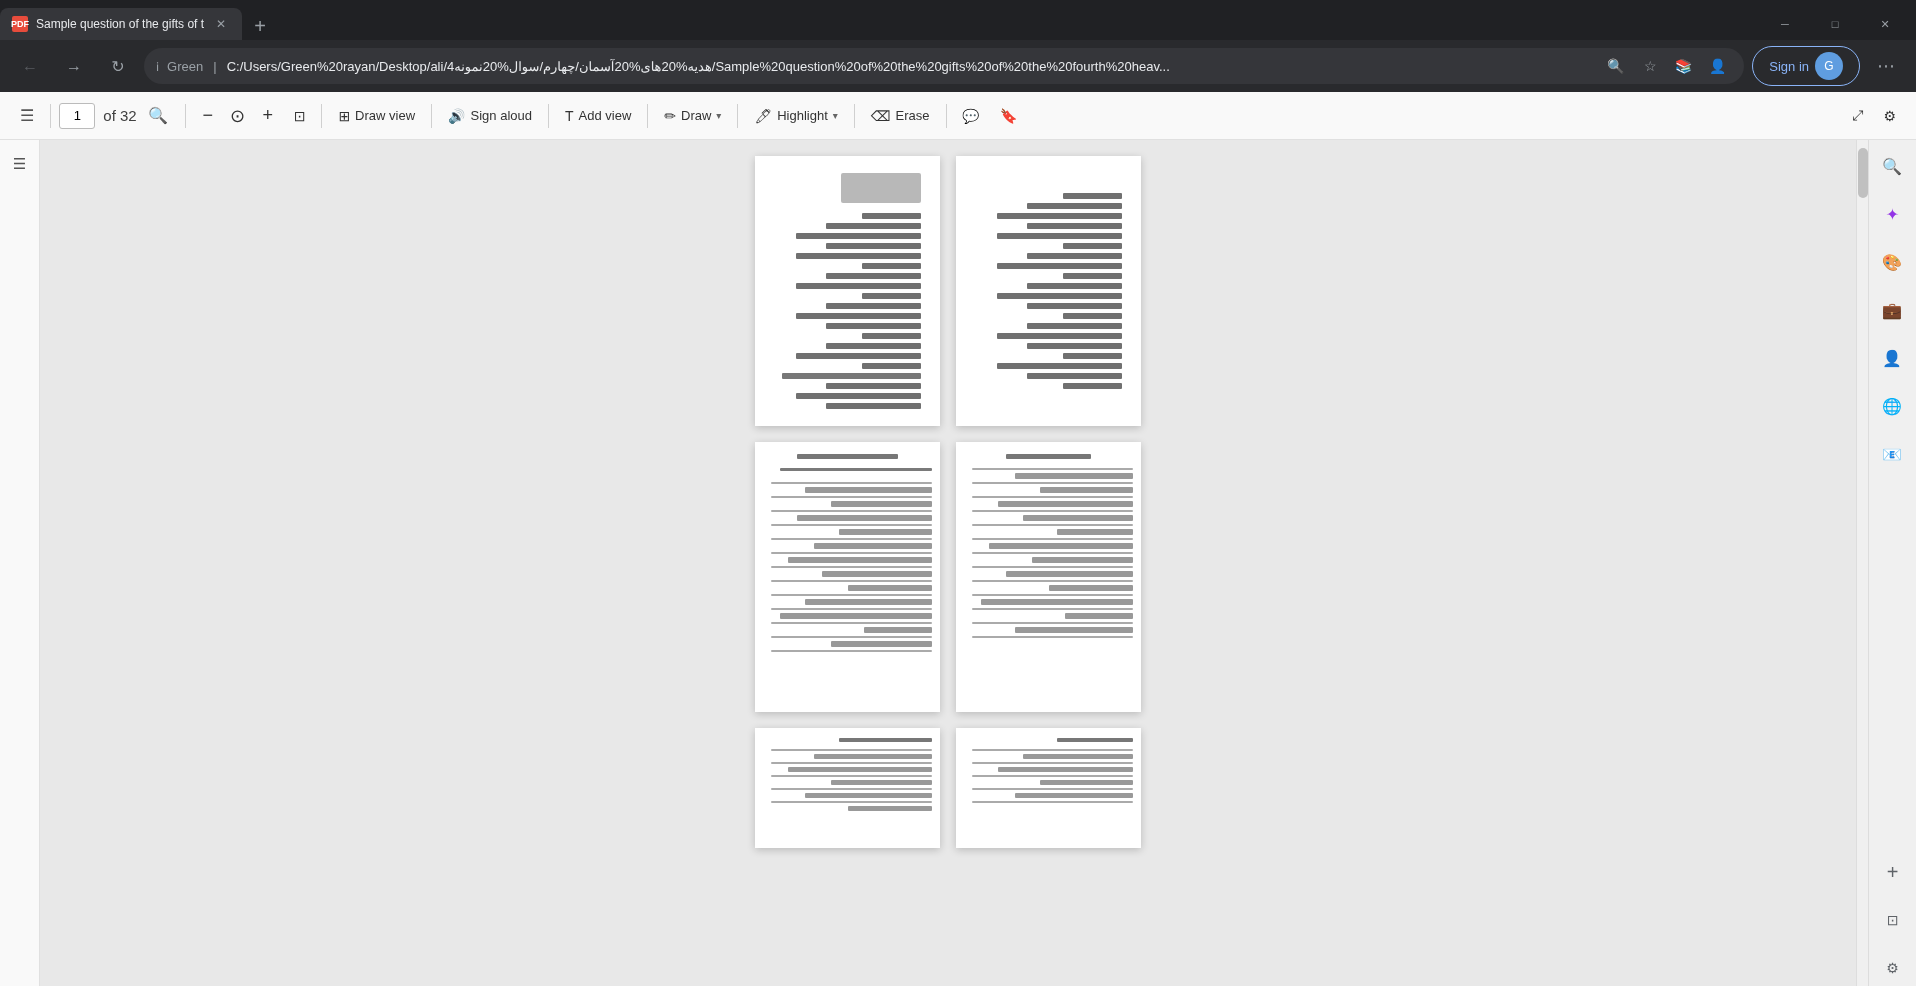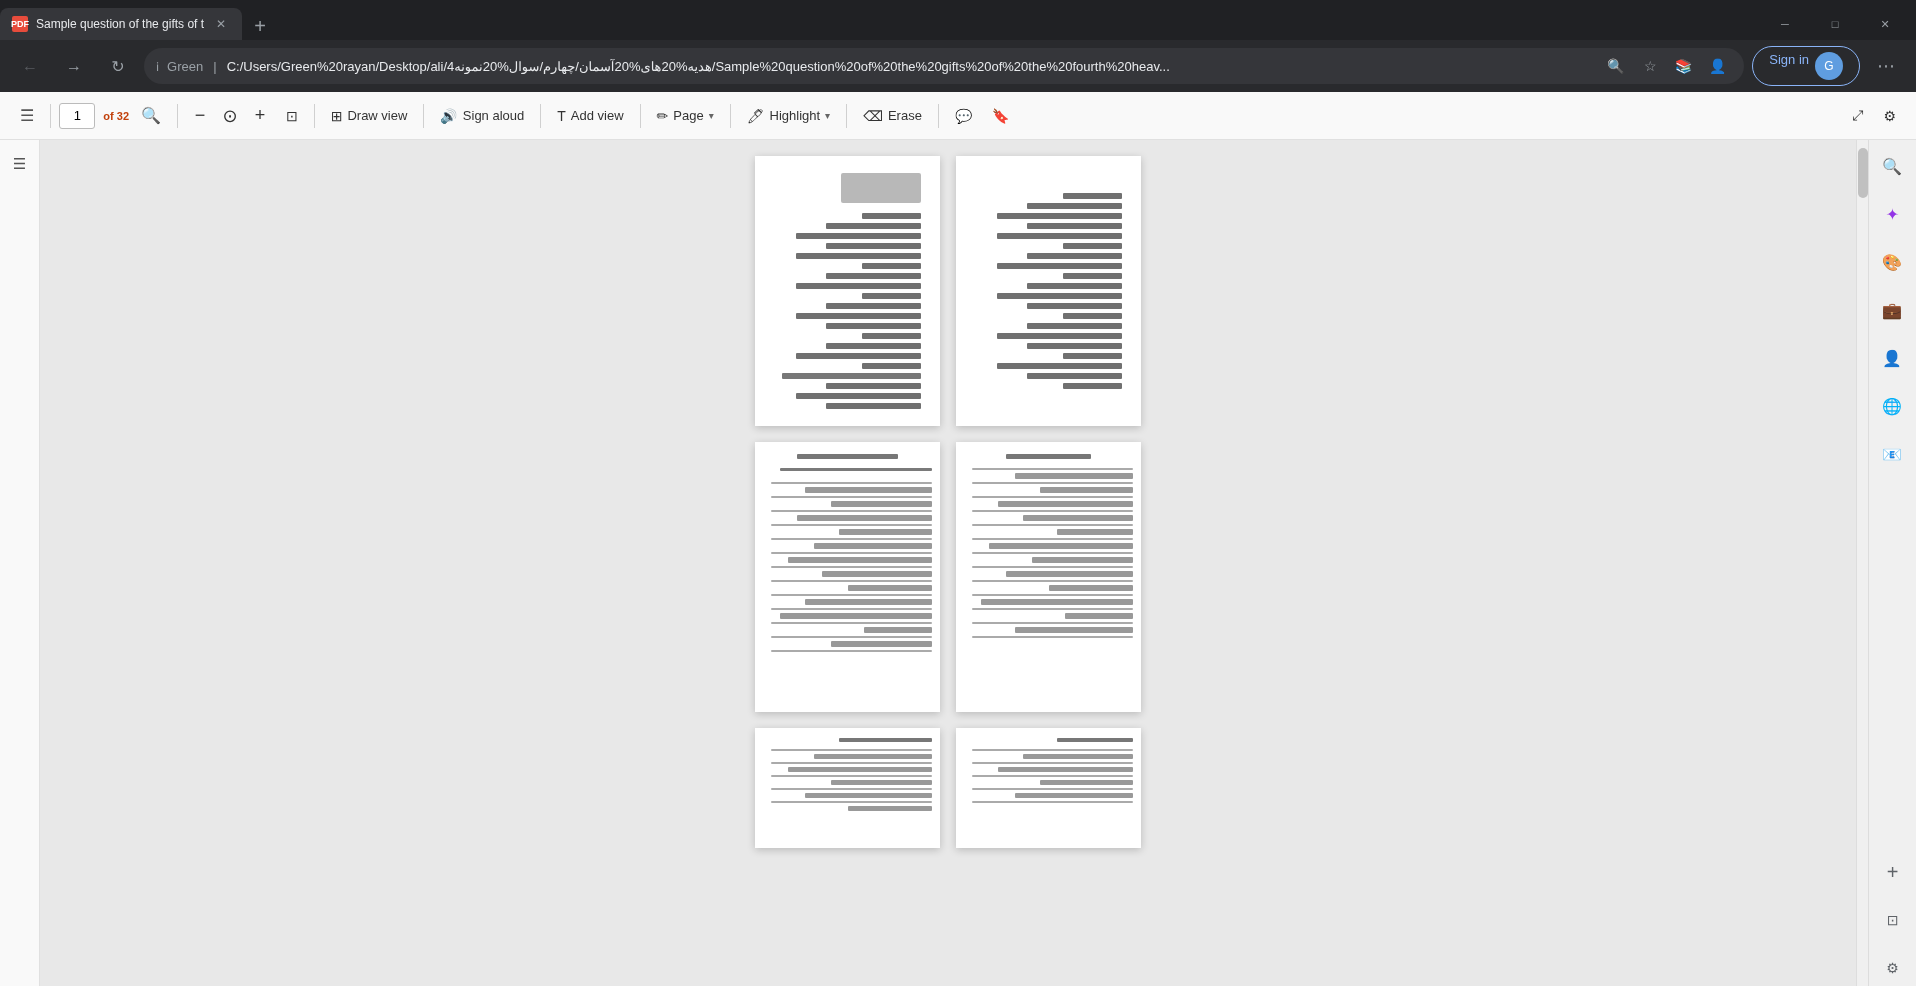--- a/index.html
+++ b/index.html
@@ -17,31 +17,31 @@
     .win-btn { width: 46px; height: 32px; display: flex; align-items: center; justify-content: center; color: #9aa0a6; font-size: 11px; cursor: pointer; }
 
     .address-bar-row { background: #292a2d; height: 52px; display: flex; align-items: center; padding: 0 12px; gap: 8px; }
     .nav-btn { width: 36px; height: 36px; border-radius: 50%; display: flex; align-items: center; justify-content: center; color: #9aa0a6; font-size: 16px; cursor: pointer; }
     .nav-btn.disabled { opacity: 0.4; cursor: default; }
     .address-bar { flex: 1; height: 36px; background: #35363a; border-radius: 20px; display: flex; align-items: center; padding: 0 12px; gap: 8px; }
     .address-icon { color: #9aa0a6; font-size: 12px; }
     .address-text { font-size: 13px; color: #e8eaed; flex: 1; white-space: nowrap; overflow: hidden; text-overflow: ellipsis; }
     .address-actions { display: flex; align-items: center; gap: 6px; }
     .addr-icon-btn { width: 28px; height: 28px; display: flex; align-items: center; justify-content: center; color: #9aa0a6; font-size: 14px; cursor: pointer; border-radius: 50%; }
-    .sign-in-btn { background: transparent; border: 1px solid #8ab4f8; border-radius: 20px; color: #8ab4f8; font-size: 13px; padding: 5px 16px; cursor: pointer; display: flex; gap: 6px; }
+    .sign-in-btn { background: transparent; border: 1px solid #8ab4f8; border-radius: 20px; color: #8ab4f8; font-size: 13px; padding: 5px 16px; cursor: pointer; display: flex; align-items: center; gap: 6px; }
     .user-avatar { width: 28px; height: 28px; border-radius: 50%; background: #5f9de0; display: flex; align-items: center; justify-content: center; color: white; font-size: 12px; }
     .more-btn { width: 36px; height: 36px; border-radius: 50%; display: flex; align-items: center; justify-content: center; color: #9aa0a6; font-size: 18px; cursor: pointer; }
 
     
     .pdf-toolbar { background: #f9f9f9; border-bottom: 1px solid #e0e0e0; height: 48px; display: flex; align-items: center; padding: 0 12px; gap: 4px; position: relative; z-index: 10; }
     .toolbar-divider { width: 1px; height: 24px; background: #d0d0d0; margin: 0 4px; }
     .toolbar-btn { display: flex; align-items: center; gap: 5px; padding: 5px 8px; border-radius: 4px; cursor: pointer; color: #333; font-size: 13px; white-space: nowrap; }
     .toolbar-btn .icon { font-size: 16px; color: #555; }
     .page-input { width: 36px; height: 26px; border: 1px solid #bbb; border-radius: 3px; text-align: center; font-size: 13px; background: white; }
-    .of-pages { font-size: 11px; color: #c2410c; margin-left: 4px; font-weight: bold; }
+    .of-pages { font-size: 15px; color: #404040; margin-left: 4px; }
     .zoom-controls { display: flex; align-items: center; gap: 2px; }
     .zoom-btn { width: 28px; height: 28px; display: flex; align-items: center; justify-content: center; border-radius: 4px; cursor: pointer; color: #333; font-size: 18px; }
 
     
     .main-area { display: flex; width: 100%; height: calc(986px - 40px - 52px - 48px); }
     
     
     .left-sidebar { width: 40px; background: #f9f9f9; border-right: 1px solid #e0e0e0; display: flex; flex-direction: column; align-items: center; padding-top: 8px; gap: 4px; }
     .sidebar-btn { width: 32px; height: 32px; display: flex; align-items: center; justify-content: center; border-radius: 4px; cursor: pointer; color: #555; font-size: 15px; }
 
@@ -150,21 +150,21 @@
 
   <div class="toolbar-btn">
     <span style="font-size:14px;">T</span>
     <span>Add view</span>
   </div>
 
   <div class="toolbar-divider"></div>
 
   <div class="toolbar-btn">
     <span style="font-size:14px;">✏</span>
-    <span>Page</span>
+    <span>Draw</span>
     <span style="font-size:10px;color:#666;">▾</span>
   </div>
 
   <div class="toolbar-divider"></div>
 
   <div class="toolbar-btn">
     <span style="font-size:14px;">🖊</span>
     <span>Highlight</span>
     <span style="font-size:10px;color:#666;">▾</span>
   </div>

